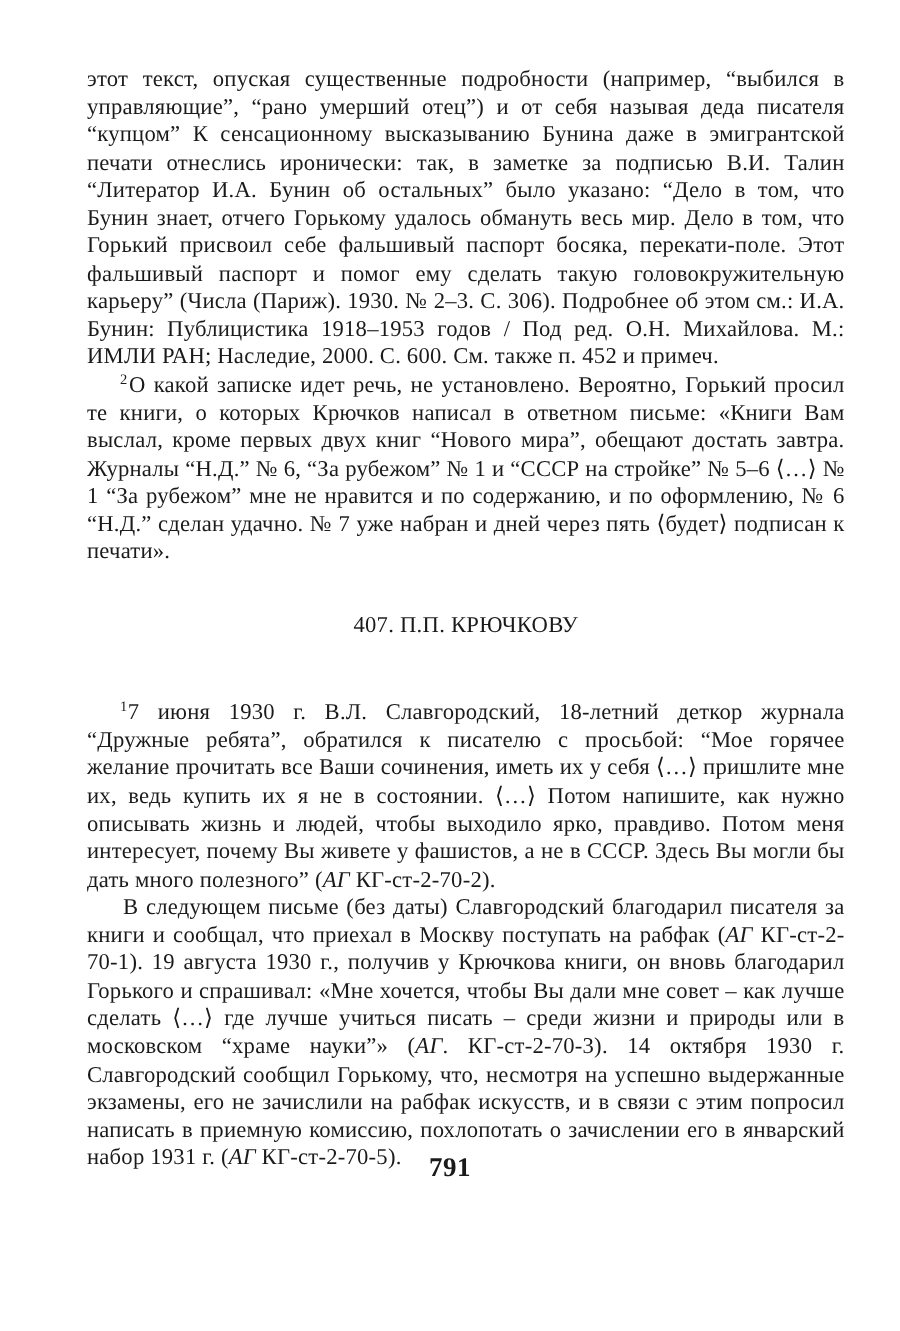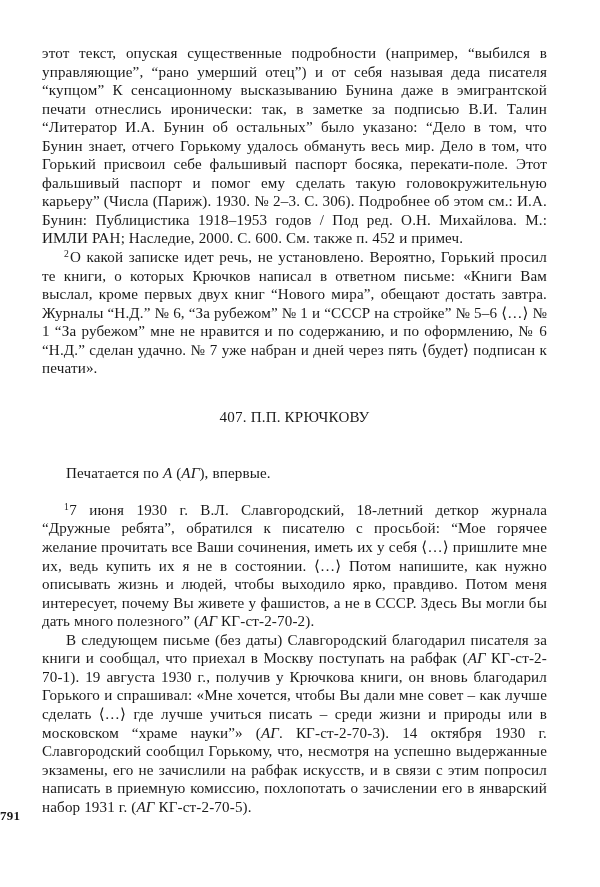--- a/index.html
+++ b/index.html
@@ -11,21 +11,21 @@
   body {
     width: 600px;
     height: 887px;
     position: relative;
     font-family: "Liberation Serif", "DejaVu Serif", serif;
     color: #1a1a1a;
     overflow: hidden;
   }
   .page {
     position: absolute;
-    left: 42px;
+    left: 58px;
     top: 44px;
     width: 505px;
   }
   p {
     margin: 0;
     font-size: 15.1px;
     line-height: 18.55px;
     text-align: justify;
     text-justify: inter-word;
     letter-spacing: 0.01em;
@@ -49,58 +49,57 @@
     margin-right: 0.10em;
   }
   sup.tight {
     margin-right: 0.02em;
   }
   i, .it {
     font-style: italic;
   }
   .heading {
     margin-top: 30px;
-    margin-bottom: 16px;
+    margin-bottom: 0;
     text-align: center;
     font-size: 15.1px;
     line-height: 18.55px;
     letter-spacing: 0.012em;
   }
   .gap-after-heading {
     height: 22px;
   }
   .gap-small {
     height: 18px;
   }
   .page-number {
     position: absolute;
     left: 0;
     right: 0;
-    top: 808px;
-    text-align: left;
-    font-size: 13px;
+    top: 768px;
+    text-align: center;
+    font-size: 18px;
     font-weight: bold;
     letter-spacing: 0.02em;
   }
 </style>
 </head>
 <body>
 
 <div class="page">
 
   <p class="body-para">этот текст, опуская существенные подробности (например, “выбился в управляющие”, “рано умерший отец”) и от себя называя деда писателя “купцом”  К сенсационному высказыванию Бунина даже в эмигрантской печати отнеслись иронически: так, в заметке за подписью В.И. Талин “Литератор И.А. Бунин об остальных” было указано: “Дело в том, что Бунин знает, отчего Горькому удалось обмануть весь мир. Дело в том, что Горький присвоил себе фальшивый паспорт босяка, перекати-поле. Этот фальшивый паспорт и помог ему сделать такую головокружительную карьеру” (Числа (Париж). 1930. № 2–3. С. 306). Подробнее об этом см.: И.А. Бунин: Публицистика 1918–1953 годов / Под ред. О.Н. Михайлова. М.: ИМЛИ РАН; Наследие, 2000. С. 600. См. также п. 452 и примеч.</p>
 
   <p class="note"><sup>2</sup><span>О какой записке идет речь, не установлено. Вероятно, Горький просил те книги, о которых Крючков написал в ответном письме: «Книги Вам выслал, кроме первых двух книг “Нового мира”, обещают достать завтра. Журналы “Н.Д.” № 6, “За рубежом” № 1 и “СССР на стройке” № 5–6 ⟨…⟩ № 1 “За рубежом” мне не нравится и по содержанию, и по оформлению, № 6 “Н.Д.” сделан удачно. № 7 уже набран и дней через пять ⟨будет⟩ подписан к печати».</span></p>
 
 
   <p class="heading">407. П.П. КРЮЧКОВУ</p>
 
   <div class="gap-after-heading"></div>
 
-  <p class="indent"><span>Печатается по </span><i class="it">А</i><span> (</span><i class="it">АГ</i><span>), впервые.</span></p>
 
 
   <div class="gap-small"></div>
 
   <p class="note"><sup class="tight">1</sup><span>7 июня 1930 г. В.Л. Славгородский, 18-летний деткор журнала “Дружные ребята”, обратился к писателю с просьбой: “Мое горячее желание прочитать все Ваши сочинения, иметь их у себя ⟨…⟩ пришлите мне их, ведь купить их я не в состоянии. ⟨…⟩ Потом напишите, как нужно описывать жизнь и людей, чтобы выходило ярко, правдиво. Потом меня интересует, почему Вы живете у фашистов, а не в СССР. Здесь Вы могли бы дать много полезного” (</span><i class="it">АГ</i><span>  КГ-ст-2-70-2).</span></p>
 
   <p class="indent"><span>В следующем письме (без даты) Славгородский благодарил писателя за книги и сообщал, что приехал в Москву поступать на рабфак (</span><i class="it">АГ</i><span>  КГ-ст-2-70-1). 19 августа 1930 г., получив у Крючкова книги, он вновь благодарил Горького и спрашивал: «Мне хочется, чтобы Вы дали мне совет – как лучше сделать ⟨…⟩ где лучше учиться писать – среди жизни и природы или в московском “храме науки”» (</span><i class="it">АГ</i><span>. КГ-ст-2-70-3). 14 октября 1930 г. Славгородский сообщил Горькому, что, несмотря на успешно выдержанные экзамены, его не зачислили на рабфак искусств, и в связи с этим попросил написать в приемную комиссию, похлопотать о зачислении его в январский набор 1931 г. (</span><i class="it">АГ</i><span>  КГ-ст-2-70-5).</span></p>
 
 </div>
 

